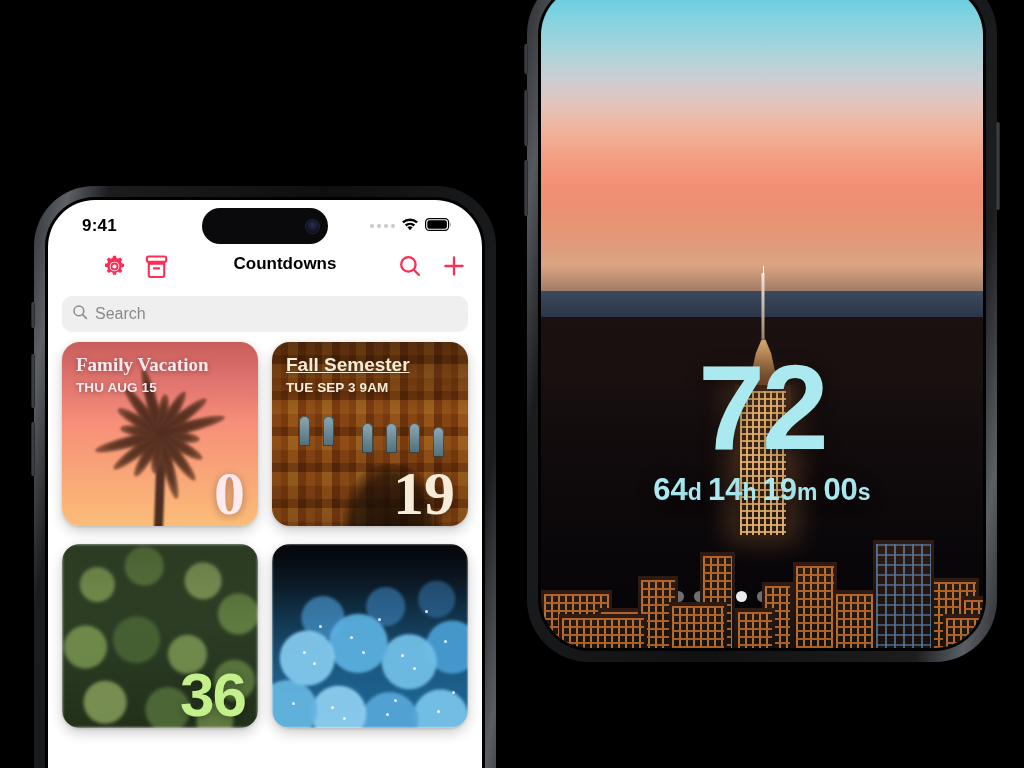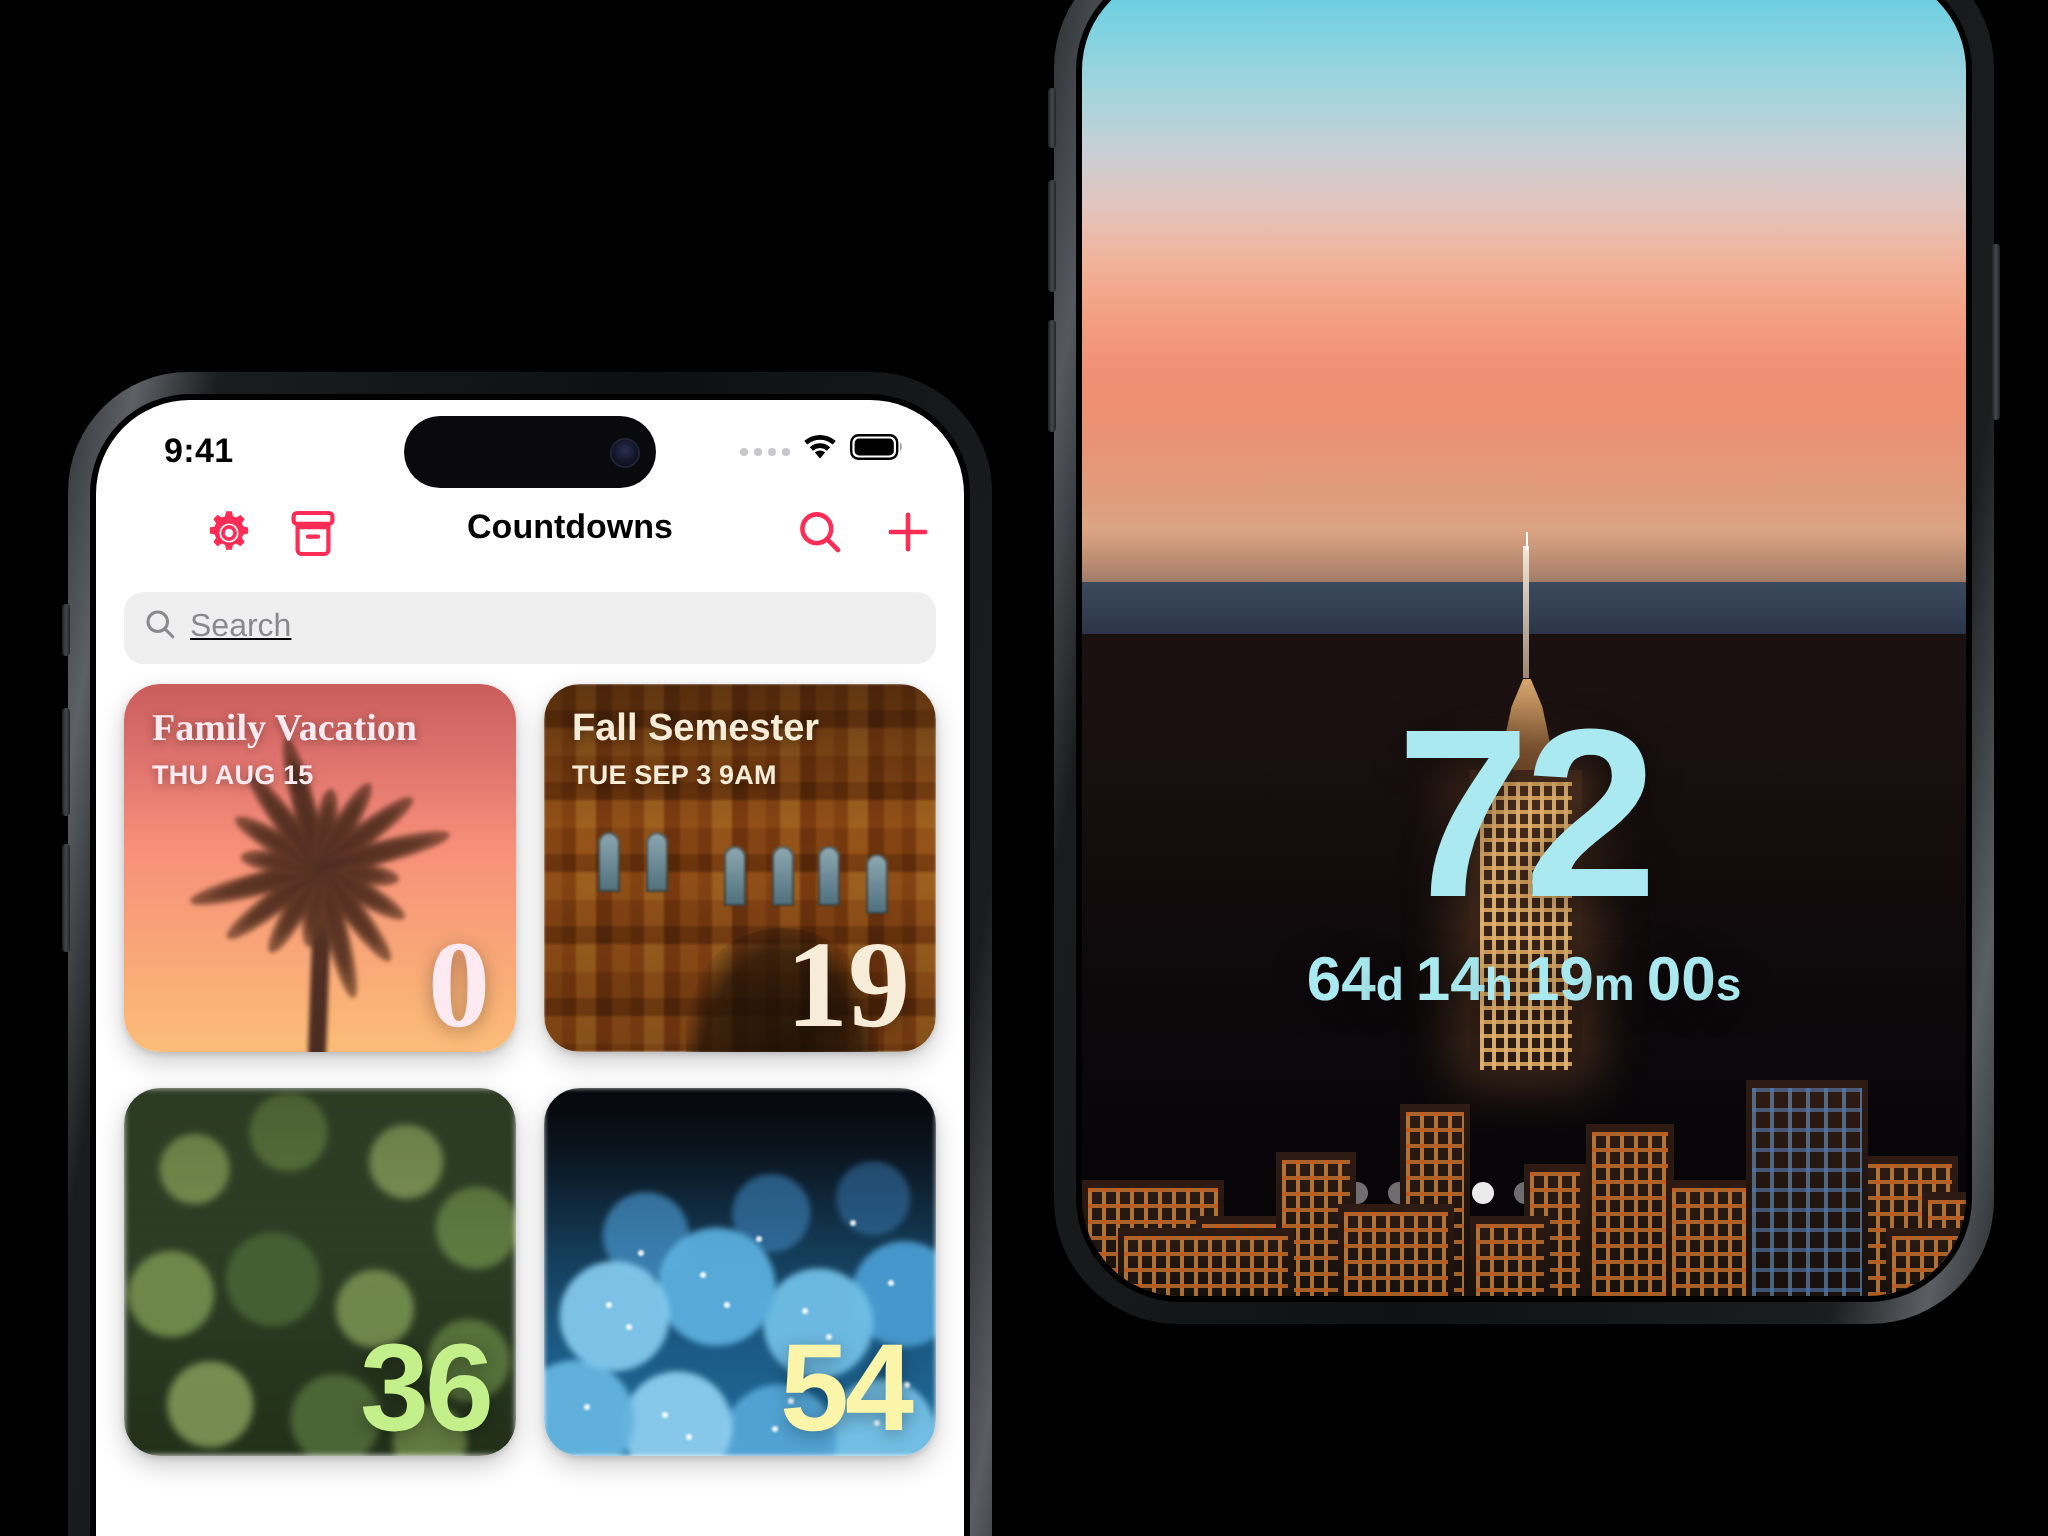--- a/index.html
+++ b/index.html
@@ -230,21 +230,21 @@
   .navbar .title {
     position: absolute; left: 0; right: 0; text-align: center;
     font-size: 17px; font-weight: 700; color: #000; pointer-events: none;
   }
   .navbar svg { display: block; }
 
   
   .search-wrap { padding: 0 14px 10px 14px; }
   .searchbar {
     height: 36px; border-radius: 10px; background: #efeff0;
-    display: flex; align-items: center; gap: 7px; padding: 0 10px; text-decoration: underline;
+    display: flex; align-items: center; gap: 7px; padding: 0 10px;
   }
   .searchbar .ph { font-size: 16px; color: #8a8a8e; }
 
   
   .grid {
     padding: 0 14px;
     display: grid; grid-template-columns: 1fr 1fr;
     gap: 18px 14px;
   }
   .card {
@@ -539,21 +539,21 @@
               <div class="bg bg-gothic"></div>
               <div class="gothic-arch"></div>
               <div class="gwin" style="left: 46%; top: 44%;"></div>
               <div class="gwin" style="left: 58%; top: 44%;"></div>
               <div class="gwin" style="left: 70%; top: 44%;"></div>
               <div class="gwin" style="left: 82%; top: 46%;"></div>
               <div class="gwin" style="left: 14%; top: 40%;"></div>
               <div class="gwin" style="left: 26%; top: 40%;"></div>
               <div class="scrim"></div>
               <div class="txt">
-                <div class="name" style="color: rgb(246, 236, 216);">Fall Semester</div>
+                <div class="name" style="color: rgb(246, 236, 216); text-decoration: underline;">Fall Semester</div>
                 <div class="date" style="color: rgb(246, 236, 216);">TUE SEP 3 9AM</div>
               </div>
               <div class="num" style="color: rgb(246, 236, 216);">19</div>
             </div>
             <div class="card sans">
               <div class="bg bg-forest"></div>
               <div class="scrim"></div>
               <div class="num" style="color: rgb(196, 240, 140);">36</div>
             </div>
             <div class="card sans">
@@ -569,21 +569,20 @@
               <div class="sparkle" style="left: 30%; top: 88%;"></div>
               <div class="sparkle" style="left: 36%; top: 94%;"></div>
               <div class="sparkle" style="left: 58%; top: 92%;"></div>
               <div class="sparkle" style="left: 62%; top: 84%;"></div>
               <div class="sparkle" style="left: 84%; top: 90%;"></div>
               <div class="sparkle" style="left: 92%; top: 80%;"></div>
               <div class="sparkle" style="left: 24%; top: 44%;"></div>
               <div class="sparkle" style="left: 54%; top: 40%;"></div>
               <div class="sparkle" style="left: 78%; top: 36%;"></div>
               <div class="scrim"></div>
-              <div class="num" style="color: rgb(250, 245, 168);">54</div>
             </div>
           </div>
 
       </div>
     </div>
   </div>
 
 </div>
 
 </body></html>

